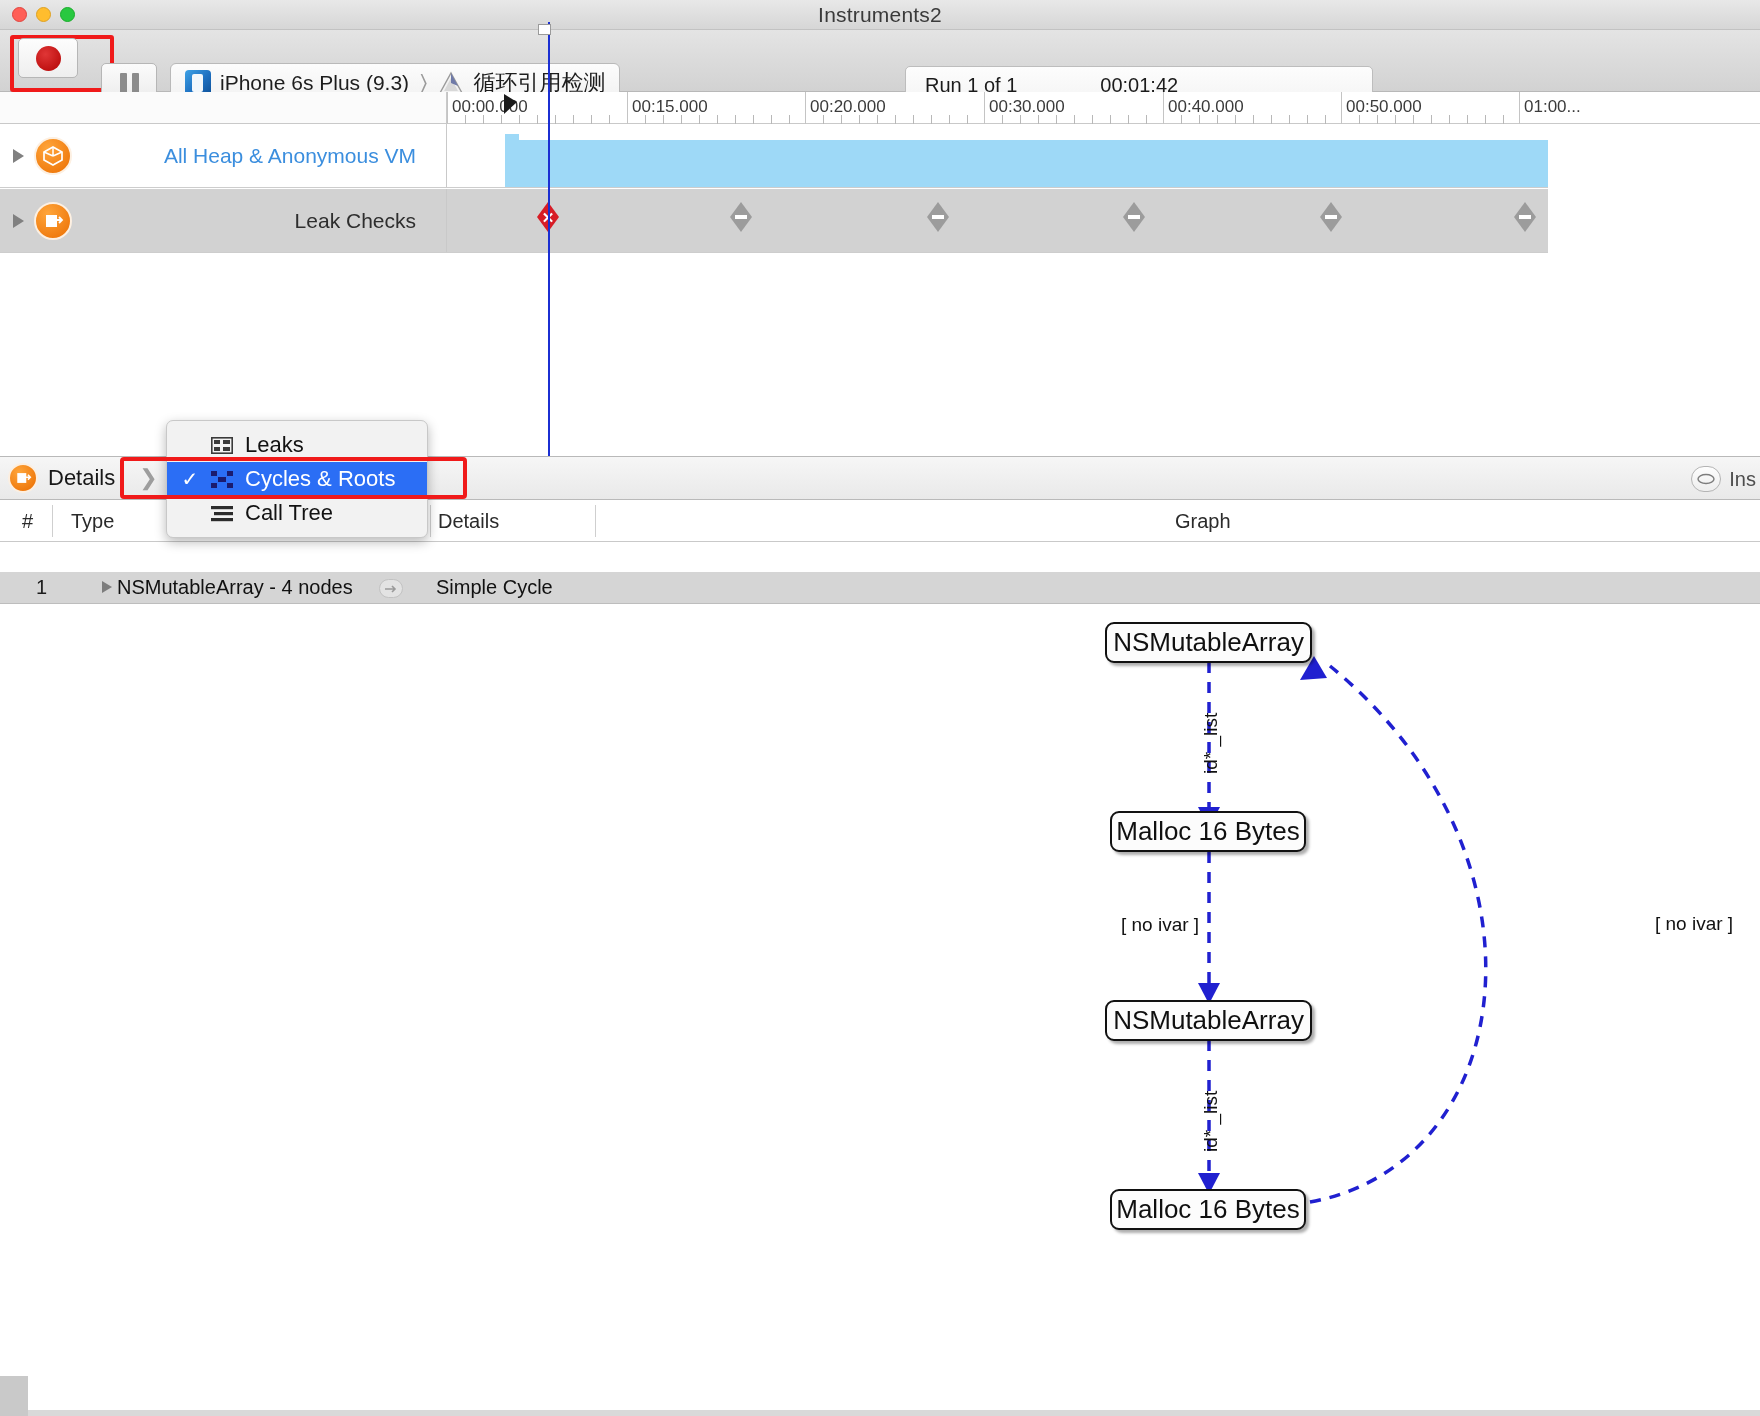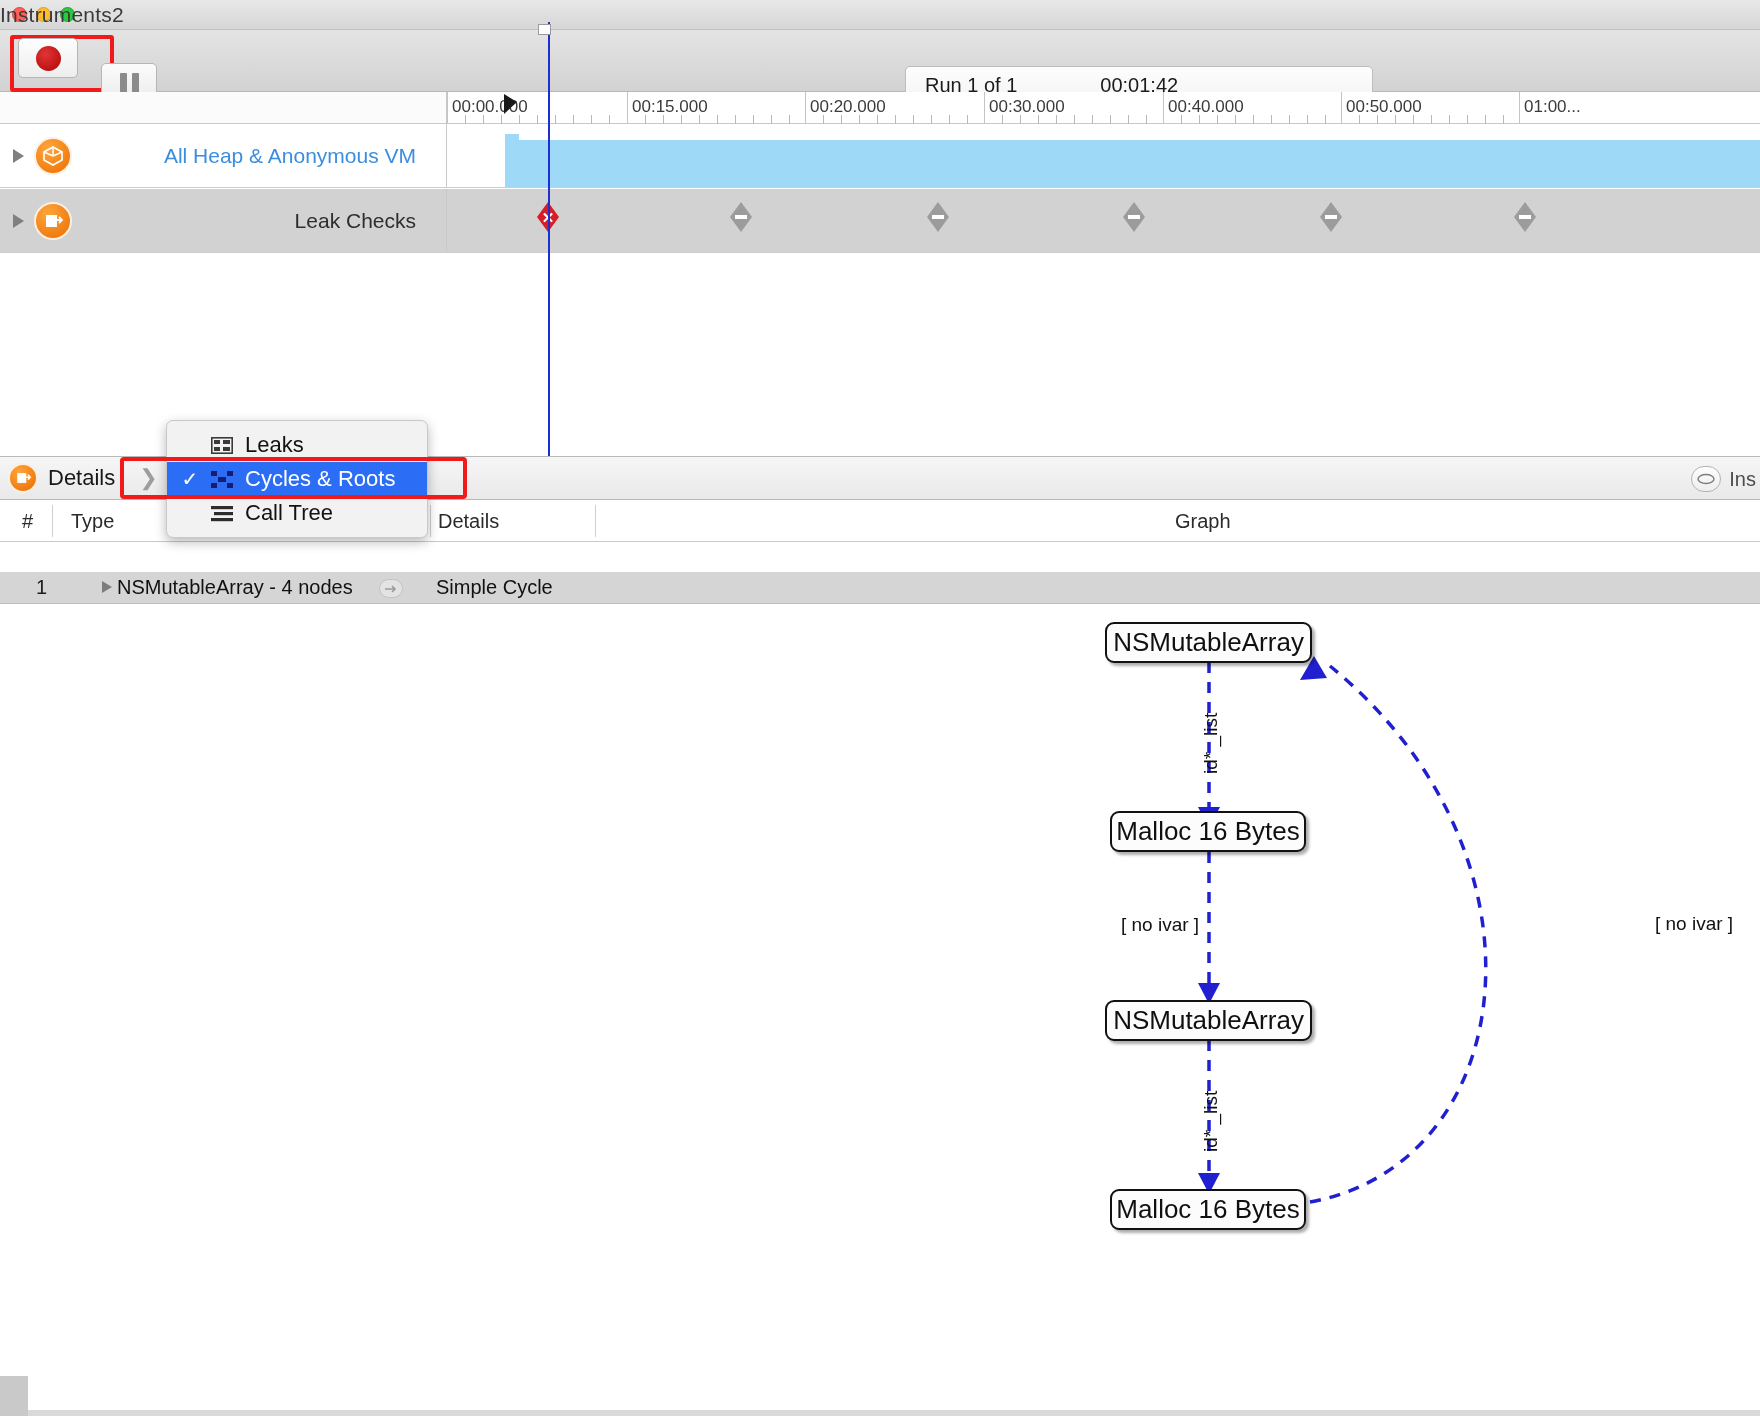--- a/index.html
+++ b/index.html
@@ -16,21 +16,21 @@
     position: absolute; left: 0; top: 0; width: 1760px; height: 30px;
     background: linear-gradient(#e8e8e8, #d6d6d6);
     border-bottom: 1px solid #c2c2c2;
   }
   .traffic { position: absolute; top: 7px; display: flex; gap: 9px; left: 12px; }
   .tl { width: 15px; height: 15px; border-radius: 50%; display: block; }
   .tl.red { background: #ff5f57; border: 1px solid #e0443e; }
   .tl.yellow { background: #ffbd2e; border: 1px solid #dea123; }
   .tl.green { background: #28c840; border: 1px solid #1aad2b; }
   .win-title {
-    position: absolute; left: 0; top: 3px; width: 1760px; 
+    position: absolute; left: 0; top: 3px; width: 1760px; text-align: center;
     font-size: 21px; color: #3a3a3a; letter-spacing: 0.2px;
   }
 
   
   .toolbar {
     position: absolute; left: 0; top: 30px; width: 1760px; height: 62px;
     background: linear-gradient(#e4e4e4, #d2d2d2);
     border-bottom: 1px solid #b8b8b8;
   }
   .record-wrap {
@@ -103,21 +103,21 @@
   .tick-major { position:absolute; top:0; width:1px; height:32px; background:#c4c4c4; }
   .tick-minor { position:absolute; top:23px; width:1px; height:9px; background:#b8b8b8; }
 
   .play-head {
     position:absolute; left:504px; top:2px; width:0; height:0;
     border-left:13px solid #1a1a1a; border-top:8px solid transparent;
     border-bottom:12px solid transparent;
   }
 
   .track-row {
-    position:absolute; left:0; width:1760px; height:64px;
+    position:absolute; left:0; width:1548px; height:64px;
     border-bottom:1px solid #cdcdcd;
   }
   .track-row.r1 { top:32px; background:#ffffff; }
   .track-row.r2 { top:97px; background:#d2d2d2; }
   .track-label-cell {
     position:absolute; left:0; top:0; width:447px; height:100%;
     border-right:1px solid #c9c9c9; display:flex; align-items:center;
   }
   .disclosure {
     width:0; height:0; margin-left:13px; flex:none;
@@ -285,20 +285,33 @@
 
     <div class="record-btn">
       <span class="record-dot"></span>
     </div>
 
     <div class="pause-btn">
       <span class="pause-bar"></span>
       <span class="pause-bar"></span>
     </div>
 
+    <div class="breadcrumb">
+      <span class="dev-icon"></span>
+      <span class="crumb-text">iPhone 6s Plus (9.3)</span>
+      <span class="crumb-sep">〉</span>
+      <span class="xcode-icon">
+        <svg width="26" height="24" viewBox="0 0 26 24">
+          <path d="M13 2 L24 22 L2 22 Z" fill="#f2f2f2" stroke="#9a9a9a" stroke-width="1.4"></path>
+          <path d="M13 7 L20 20 L6 20 Z" fill="#d8d8d8" stroke="none"></path>
+          <path d="M13 2 L20 15 L13 12 Z" fill="#6f7aa8"></path>
+        </svg>
+      </span>
+      <span class="crumb-cn">循环引用检测</span>
+    </div>
 
     <div class="runbox">
       <span class="run-label">Run 1 of 1</span>
       <span class="run-time">00:01:42</span>
     </div>
   </div>
 
   <div class="track-area">
     <div class="track-head-bg"></div>
 

